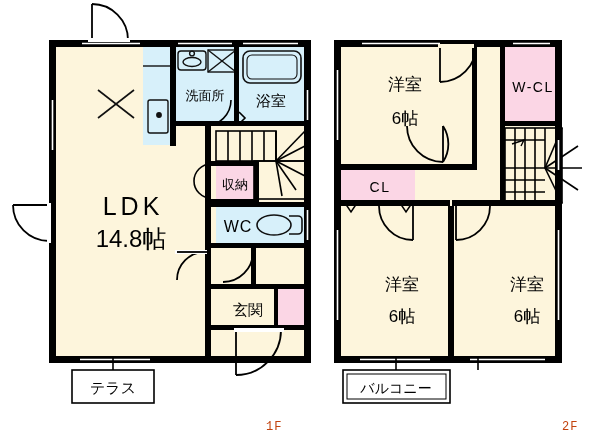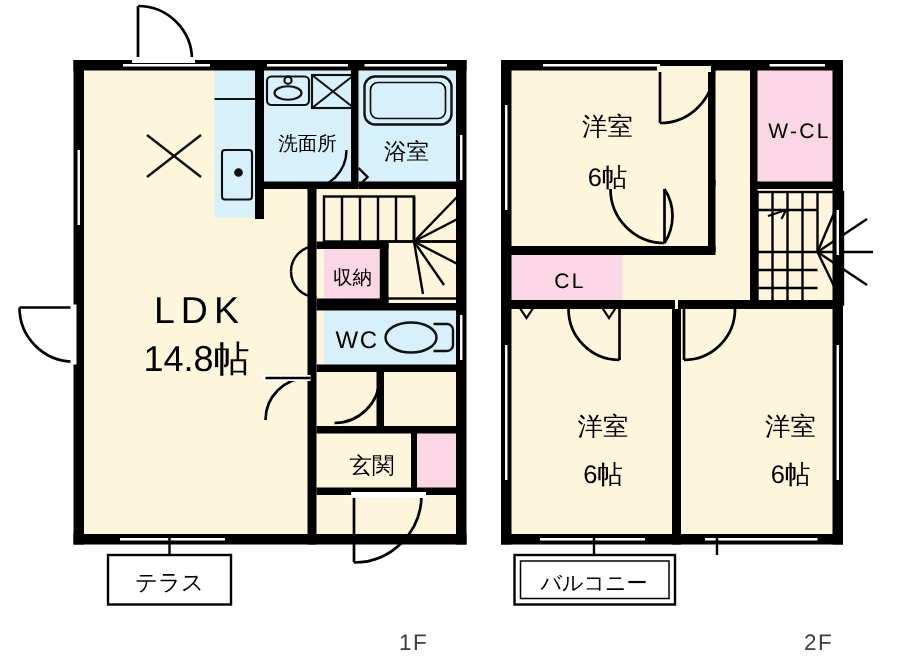--- a/index.html
+++ b/index.html
@@ -7,27 +7,28 @@
     width:600px;height:441px;
     font-family:"Liberation Sans","DejaVu Sans",sans-serif;
     color:#000;
     position:relative;
     overflow:hidden;
   }
   .plan{position:absolute;top:0;left:0;width:600px;height:441px;}
   svg{display:block;}
   .floor-label{
     position:absolute;
-    font-size:15px;
+    font-size:12px;
     letter-spacing:1px;
     font-weight:500;
-    color:#404040;
+    color:#c2410c;
+    font-family:Liberation Mono, monospace;
   }
   #label-1f{left:266px;top:420px;}
-  #label-2f{left:536px;top:420px;}
+  #label-2f{left:562px;top:420px;}
 </style>
 </head>
 <body>
 
 <div class="plan">
 <svg width="600" height="441" viewBox="0 0 600 441" xmlns="http://www.w3.org/2000/svg">
   <rect x="0" y="0" width="600" height="441" fill="#ffffff"></rect>
 
   <g>
 

